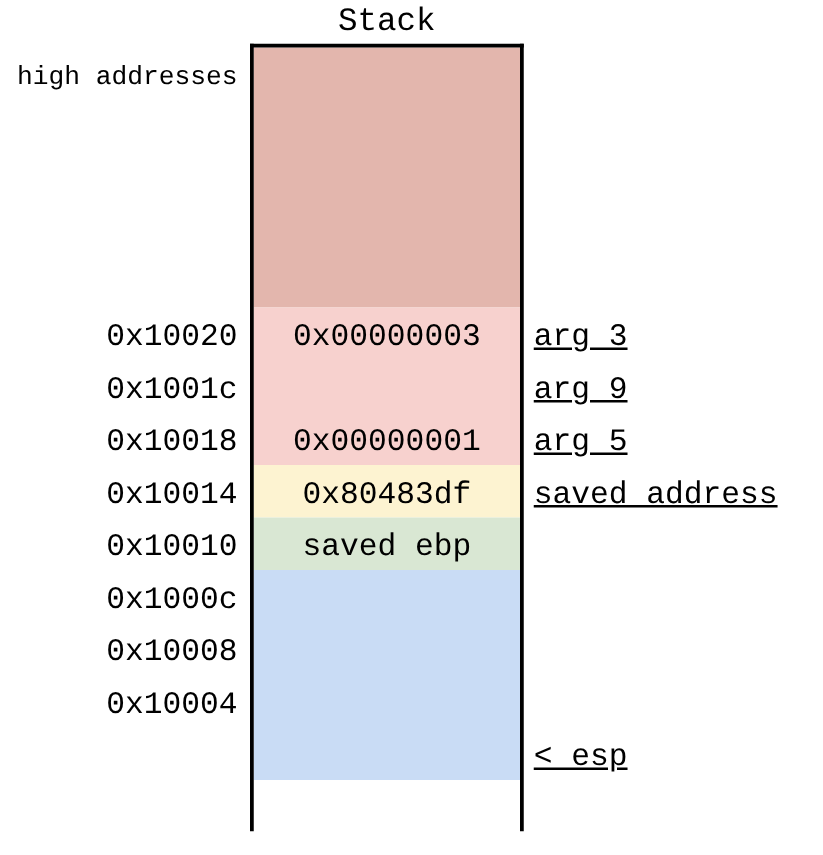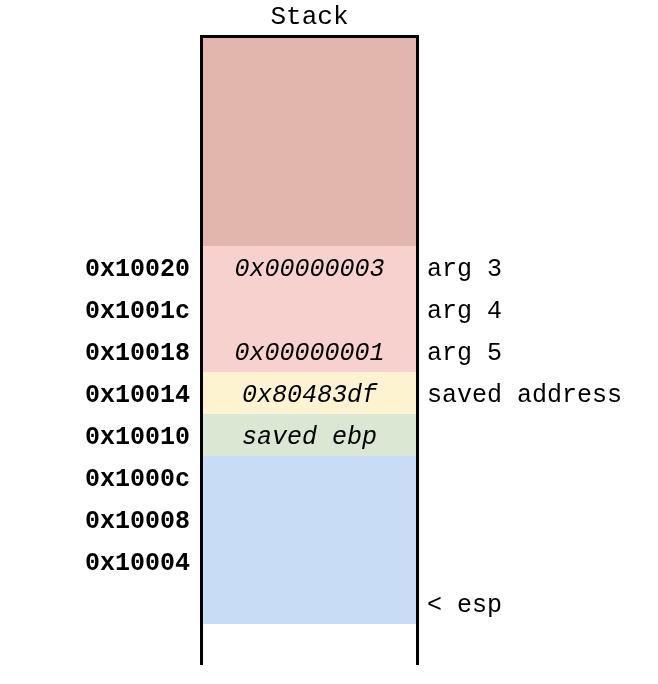--- a/index.html
+++ b/index.html
@@ -30,55 +30,56 @@
   }
   .region{left:203px;width:213px;}
   #region-above{top:38px;height:208px;}
   #region-args{top:246px;height:126px;}
   #region-return{top:372px;height:42px;}
   #region-ebp{top:414px;height:42px;}
   #region-buf{top:456px;height:168px;}
   .row-text{
     font-size:25px;line-height:42px;height:42px;white-space:pre;
   }
-  .addr{left:0;width:190px;text-align:right;font-weight:bold;}
-  .val{left:203px;width:213px;text-align:center;font-style:italic;}
-  .ann{left:427px;width:231px;text-align:left;}
+  .addr{left:0;width:190px;text-align:right;}
+  .val{left:203px;width:213px;text-align:center;}
+  .ann{left:427px;width:231px;text-align:left;text-decoration:underline;}
   
   .r0{top:249px}.r1{top:291px}.r2{top:333px}.r3{top:375px}
   .r4{top:417px}.r5{top:459px}.r6{top:501px}.r7{top:543px}.r8{top:585px}
 </style>
 </head>
 <body>
 
 <div id="canvas">
 
   <div class="abs region" id="region-above" style="background-color: rgb(227, 182, 173);"></div>
   <div class="abs region" id="region-args" style="background-color: rgb(247, 209, 206);"></div>
   <div class="abs region" id="region-return" style="background-color: rgb(253, 243, 209);"></div>
   <div class="abs region" id="region-ebp" style="background-color: rgb(217, 231, 211);"></div>
   <div class="abs region" id="region-buf" style="background-color: rgb(201, 220, 245);"></div>
 
   <div class="abs" id="stack-box"></div>
 
   <div class="abs" id="title">Stack</div>
+  <div class="abs" id="high-addr">high addresses</div>
 
   <div class="abs row-text addr r0">0x10020</div>
   <div class="abs row-text addr r1">0x1001c</div>
   <div class="abs row-text addr r2">0x10018</div>
   <div class="abs row-text addr r3">0x10014</div>
   <div class="abs row-text addr r4">0x10010</div>
   <div class="abs row-text addr r5">0x1000c</div>
   <div class="abs row-text addr r6">0x10008</div>
   <div class="abs row-text addr r7">0x10004</div>
 
   <div class="abs row-text val r0">0x00000003</div>
   <div class="abs row-text val r2">0x00000001</div>
   <div class="abs row-text val r3">0x80483df</div>
   <div class="abs row-text val r4">saved ebp</div>
 
   <div class="abs row-text ann r0">arg 3</div>
-  <div class="abs row-text ann r1">arg 4</div>
+  <div class="abs row-text ann r1">arg 9</div>
   <div class="abs row-text ann r2">arg 5</div>
   <div class="abs row-text ann r3">saved address</div>
   <div class="abs row-text ann r8">&lt; esp</div>
 
 </div>
 
 </body></html>

